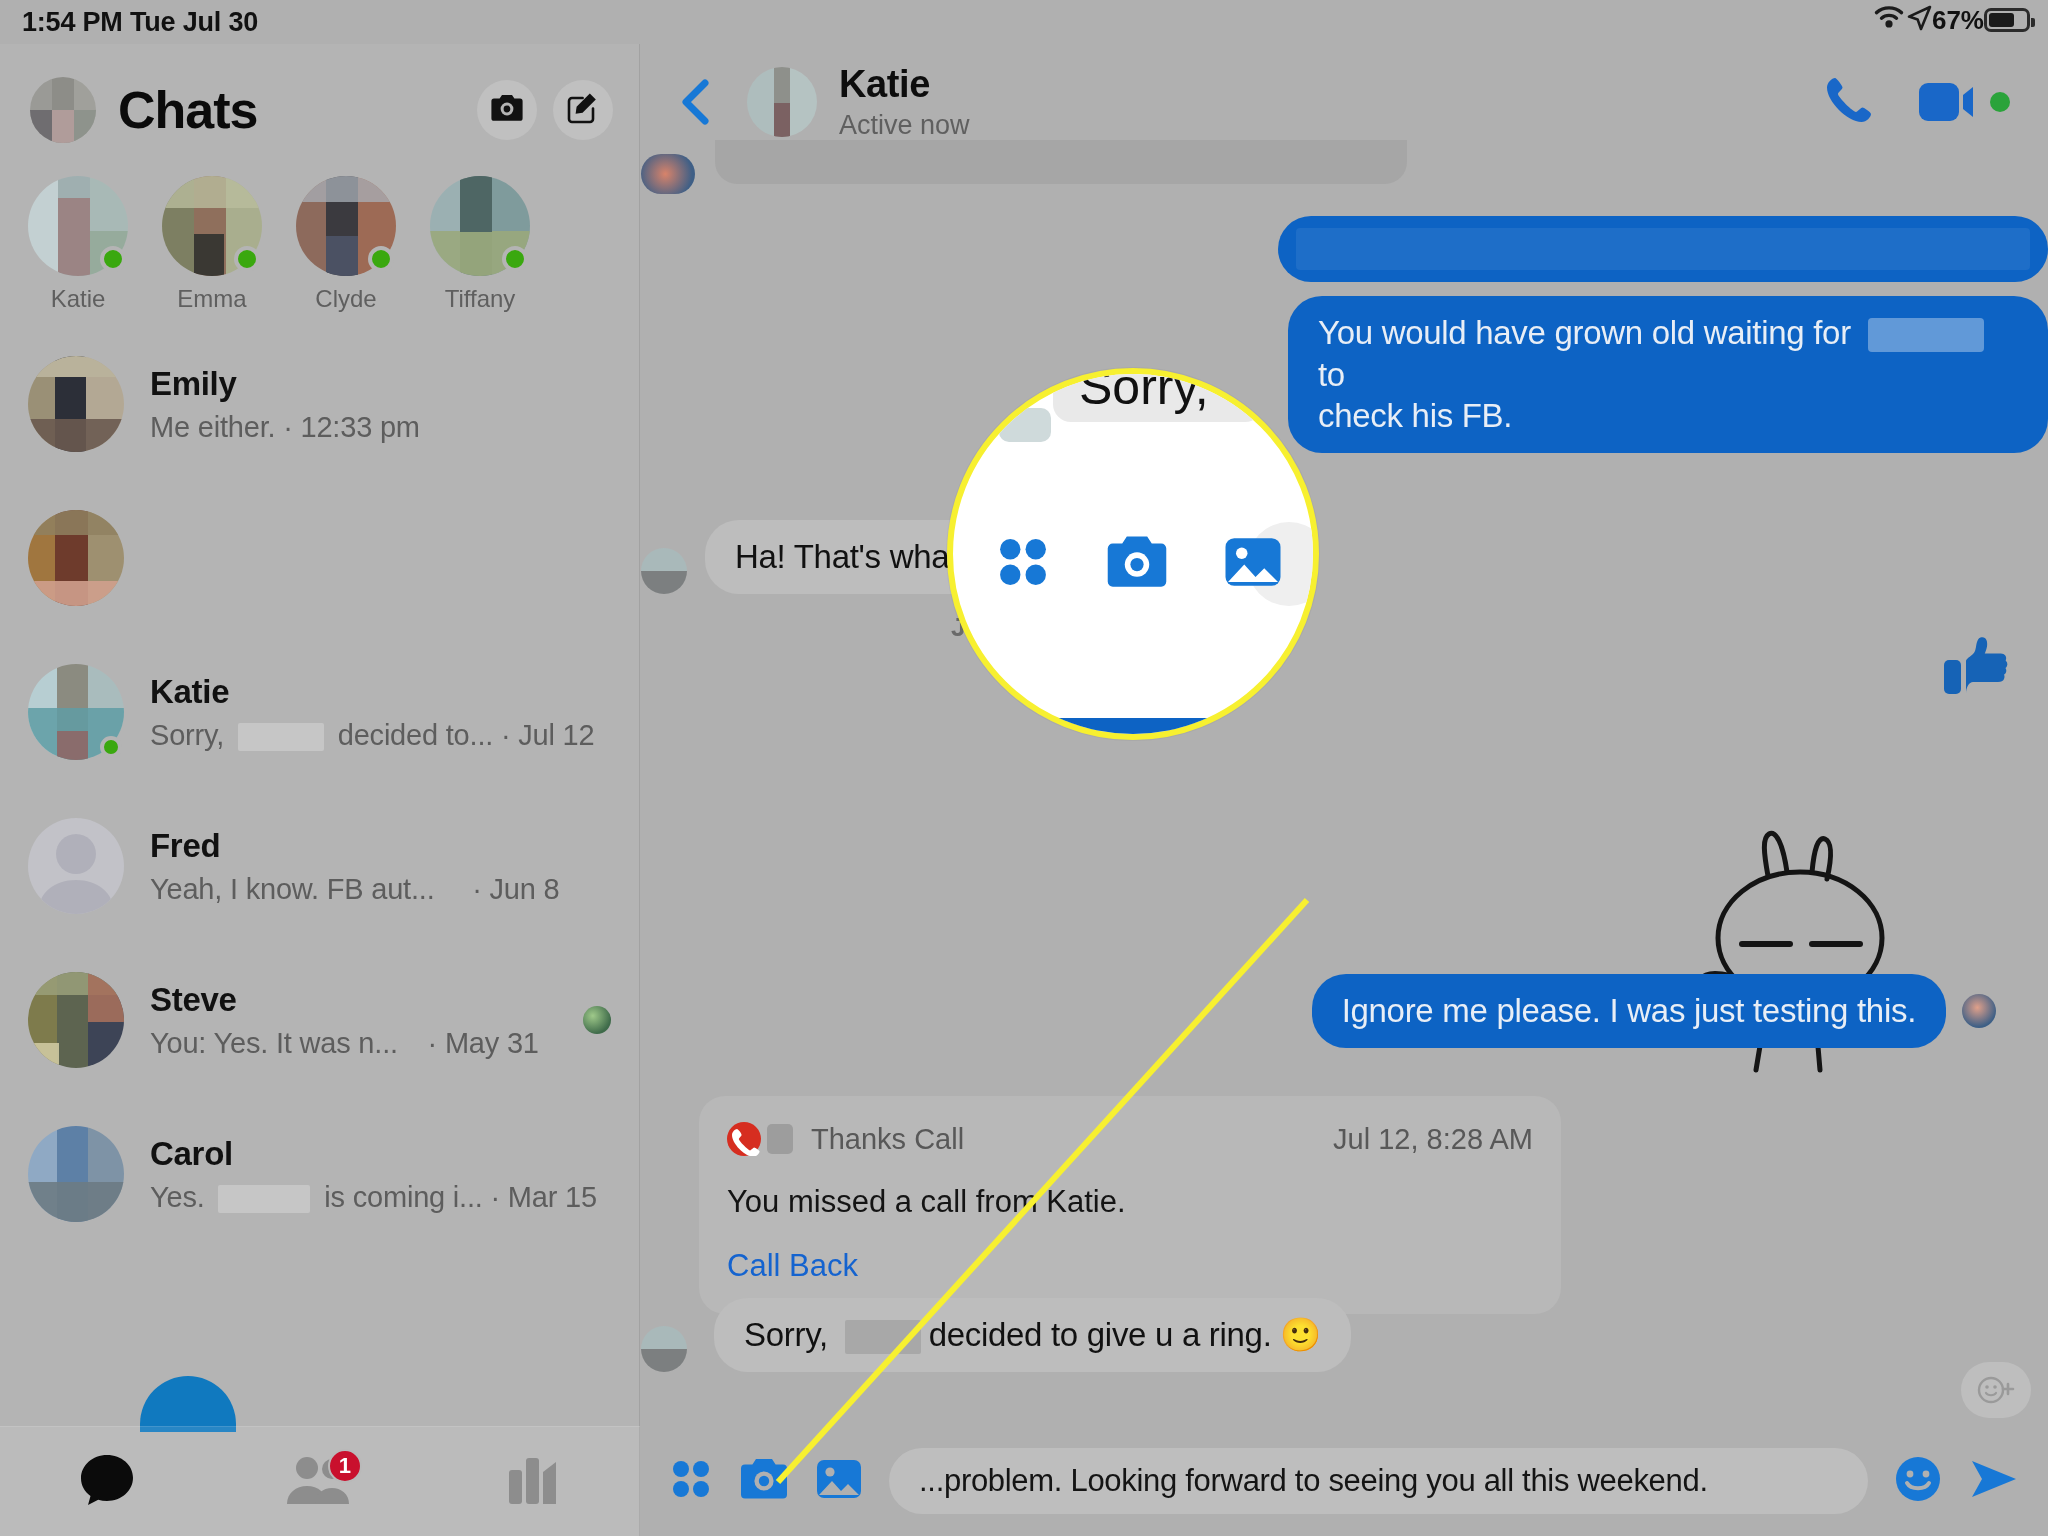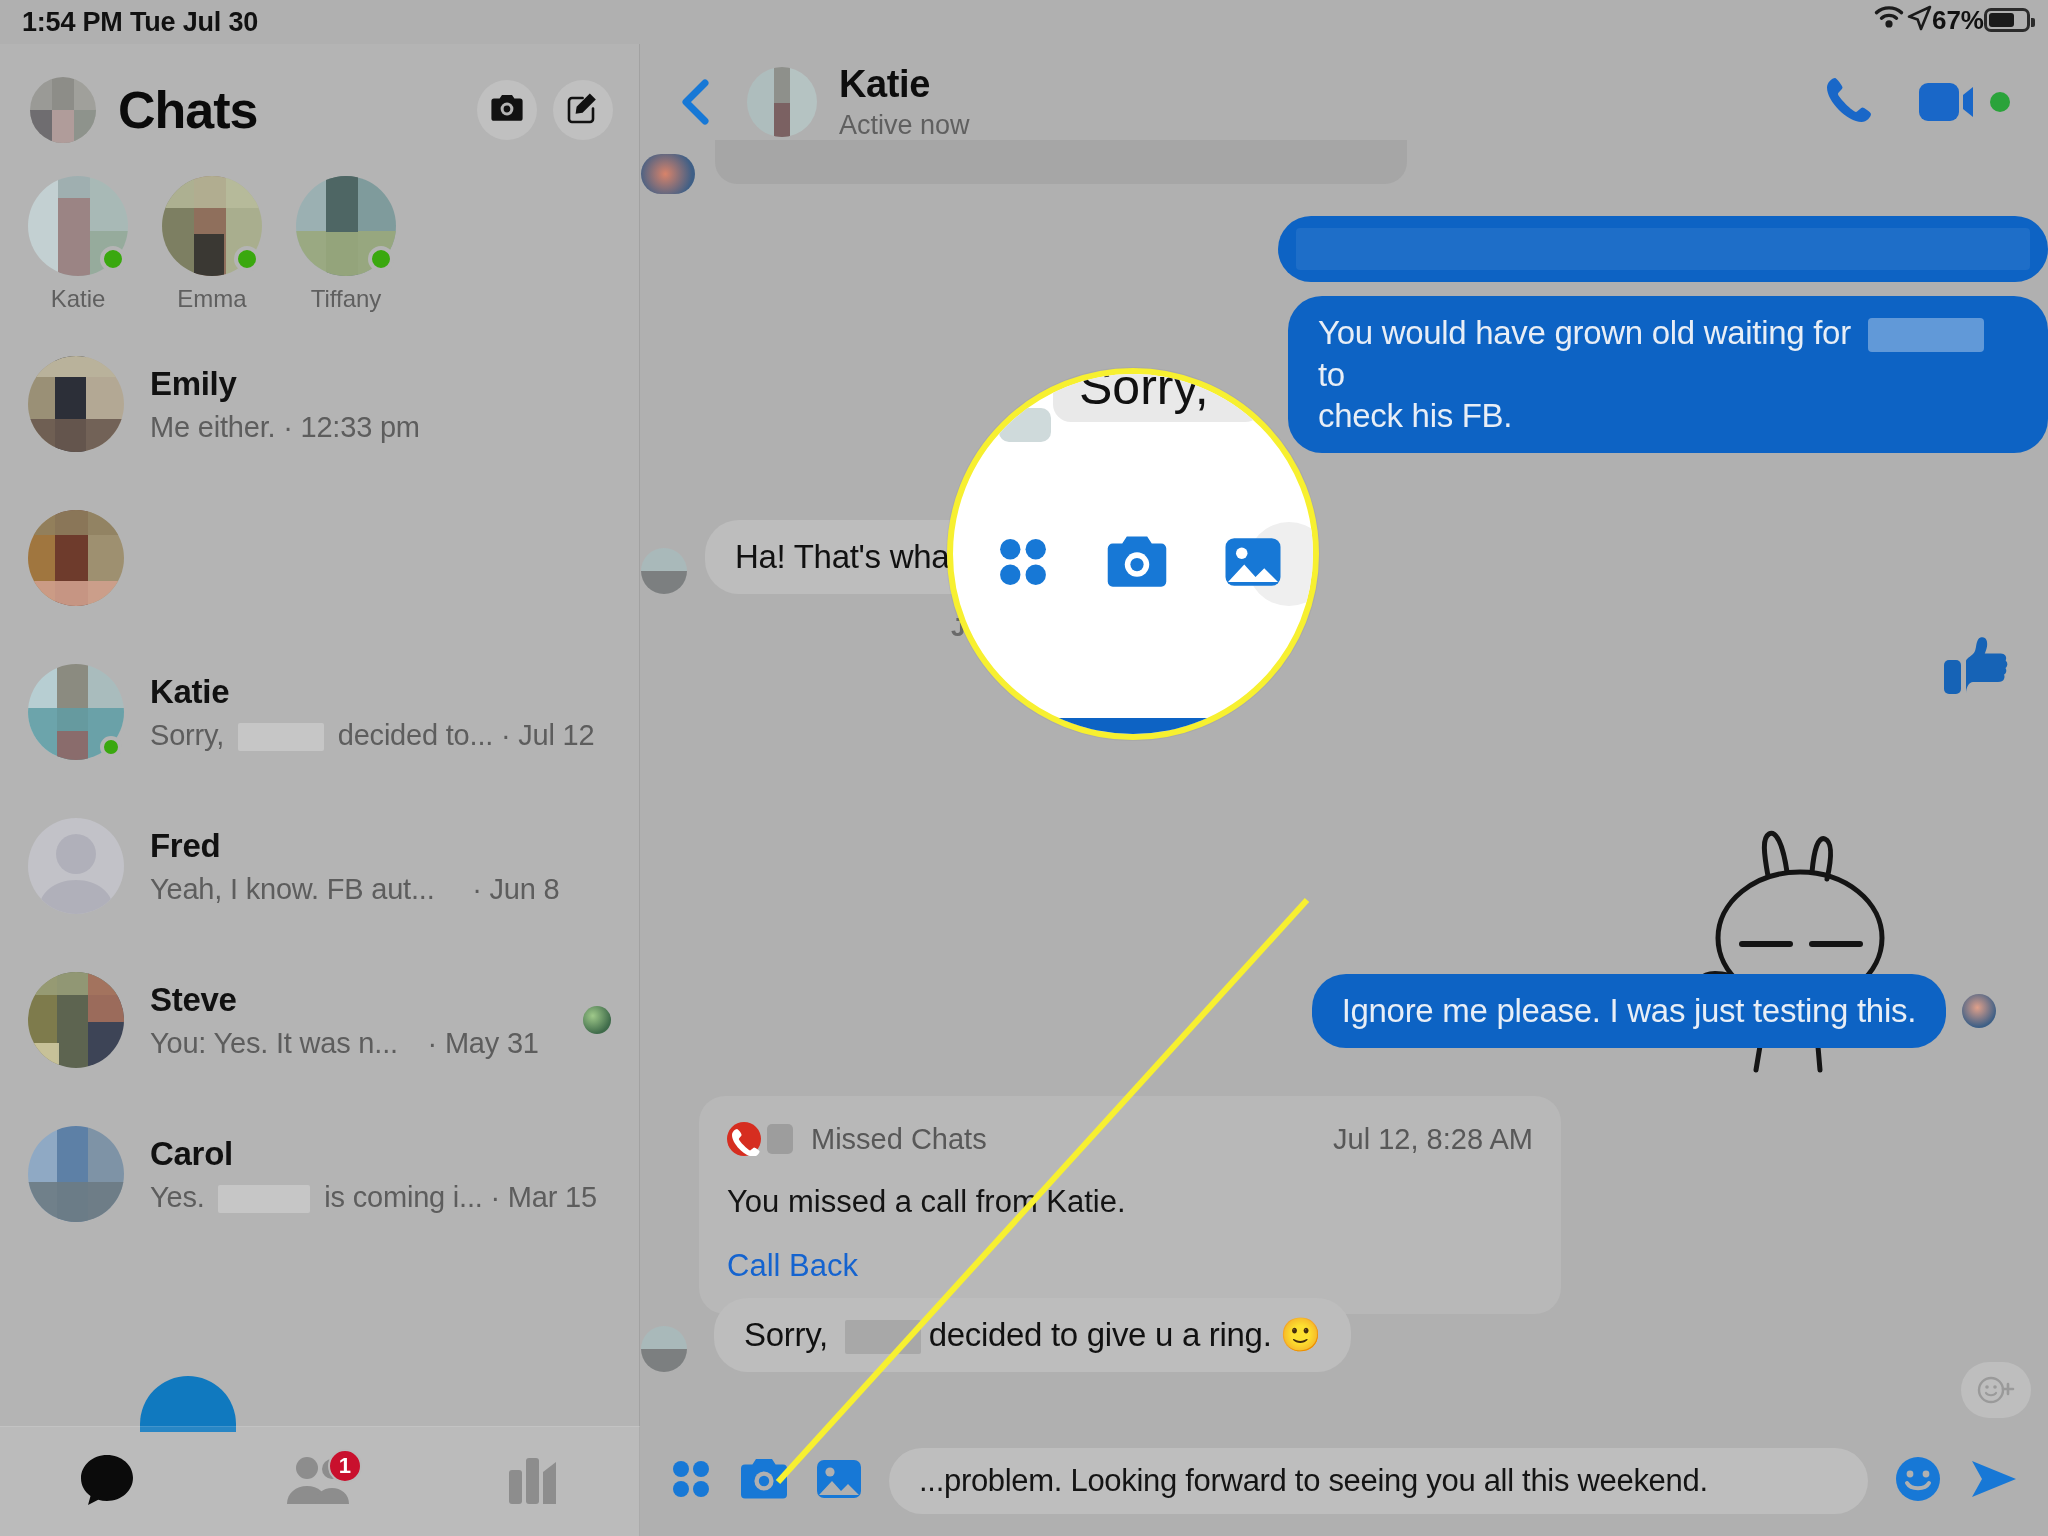--- a/index.html
+++ b/index.html
@@ -228,20 +228,30 @@
       </div>
       <div class="story">
         <div class="story-av">
           <div class="inner" style="background:linear-gradient(90deg,#7d7f62 0 32%,#8f6f5c 32% 64%,#a9ae8e 64% 100%);">
             <div style="position:absolute;left:0;top:0;right:0;height:32%;background:#b9bd9e;opacity:.8"></div>
             <div style="position:absolute;left:32%;top:58%;width:30%;bottom:0;background:#3a3833;"></div>
           </div>
           <div class="dot"></div>
         </div>
         <div class="story-name">Emma</div>
+      </div>
+      <div class="story">
+        <div class="story-av">
+          <div class="inner" style="background:linear-gradient(90deg,#8d6a5c 0 30%,#3b3a3f 30% 62%,#9d6a55 62% 100%);">
+            <div style="position:absolute;left:0;top:0;right:0;height:26%;background:#a9b0b8;opacity:.75"></div>
+            <div style="position:absolute;left:30%;top:60%;width:32%;bottom:0;background:#4b5163;"></div>
+          </div>
+          <div class="dot"></div>
+        </div>
+        <div class="story-name">Clyde</div>
       </div>
       <div class="story">
         <div class="story-av">
           <div class="inner" style="background:linear-gradient(90deg,#9bb0b2 0 30%,#5e7a76 30% 62%,#7f9b9c 62% 100%);">
             <div style="position:absolute;left:0;top:55%;right:0;bottom:0;background:#9aa87c;opacity:.9"></div>
             <div style="position:absolute;left:30%;top:0;width:32%;height:56%;background:#4e6664;"></div>
           </div>
           <div class="dot"></div>
         </div>
         <div class="story-name">Tiffany</div>
@@ -465,21 +475,21 @@
       </div>
 
       <div class="callcard" style="left:58px;top:936px;">
         <div class="cc-top">
           <span class="cc-ic">
             <svg width="34" height="34" viewBox="0 0 34 34" style="position:absolute;inset:0">
                 <path d="M10 7c-1.8 0-5 2.8-5 6 0 8.8 12.8 21.6 21.6 21.6 3.2 0 6-3.2 6-5 0-1-4.3-4-5.4-4-1.1 0-3.1 2.8-4.1 2.8-1.9 0-11.3-9.4-11.3-11.3 0-1 2.8-3 2.8-4.1C14.6 11.3 11 7 10 7z" fill="#fff"></path>
               </svg>
           </span>
           <span class="cc-ic2"></span>
-          <span class="cc-title">Missed Chats</span>
+          <span class="cc-title">Thanks Call</span>
           <span class="cc-time">Jul 12, 8:28 AM</span>
         </div>
         <div class="cc-body">You missed a call from Katie.</div>
         <div class="cc-link">Call Back</div>
       </div>
 
       <div class="msgrow" style="left:0px;top:1138px;gap:9px;">
         <div class="sm-av"></div>
         <div class="bub in">
           <span>Sorry,</span>

